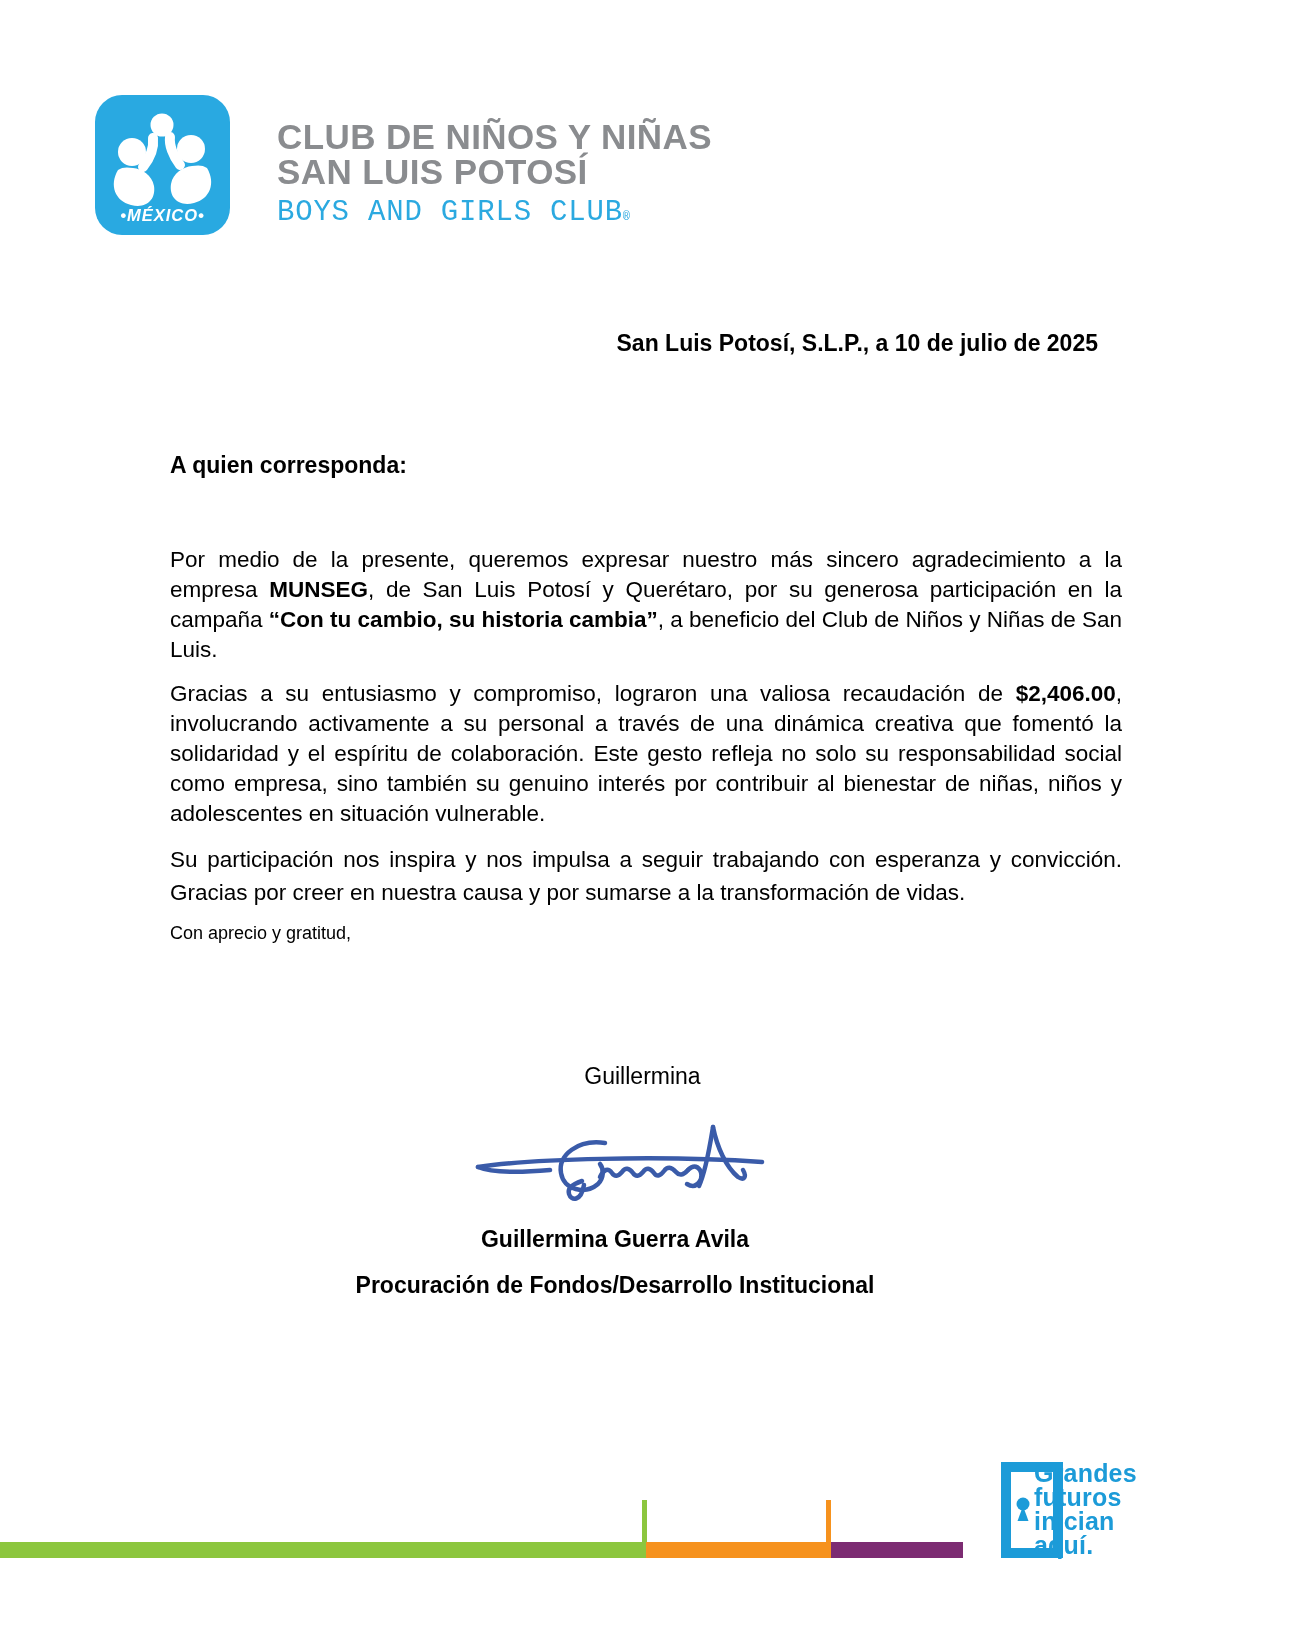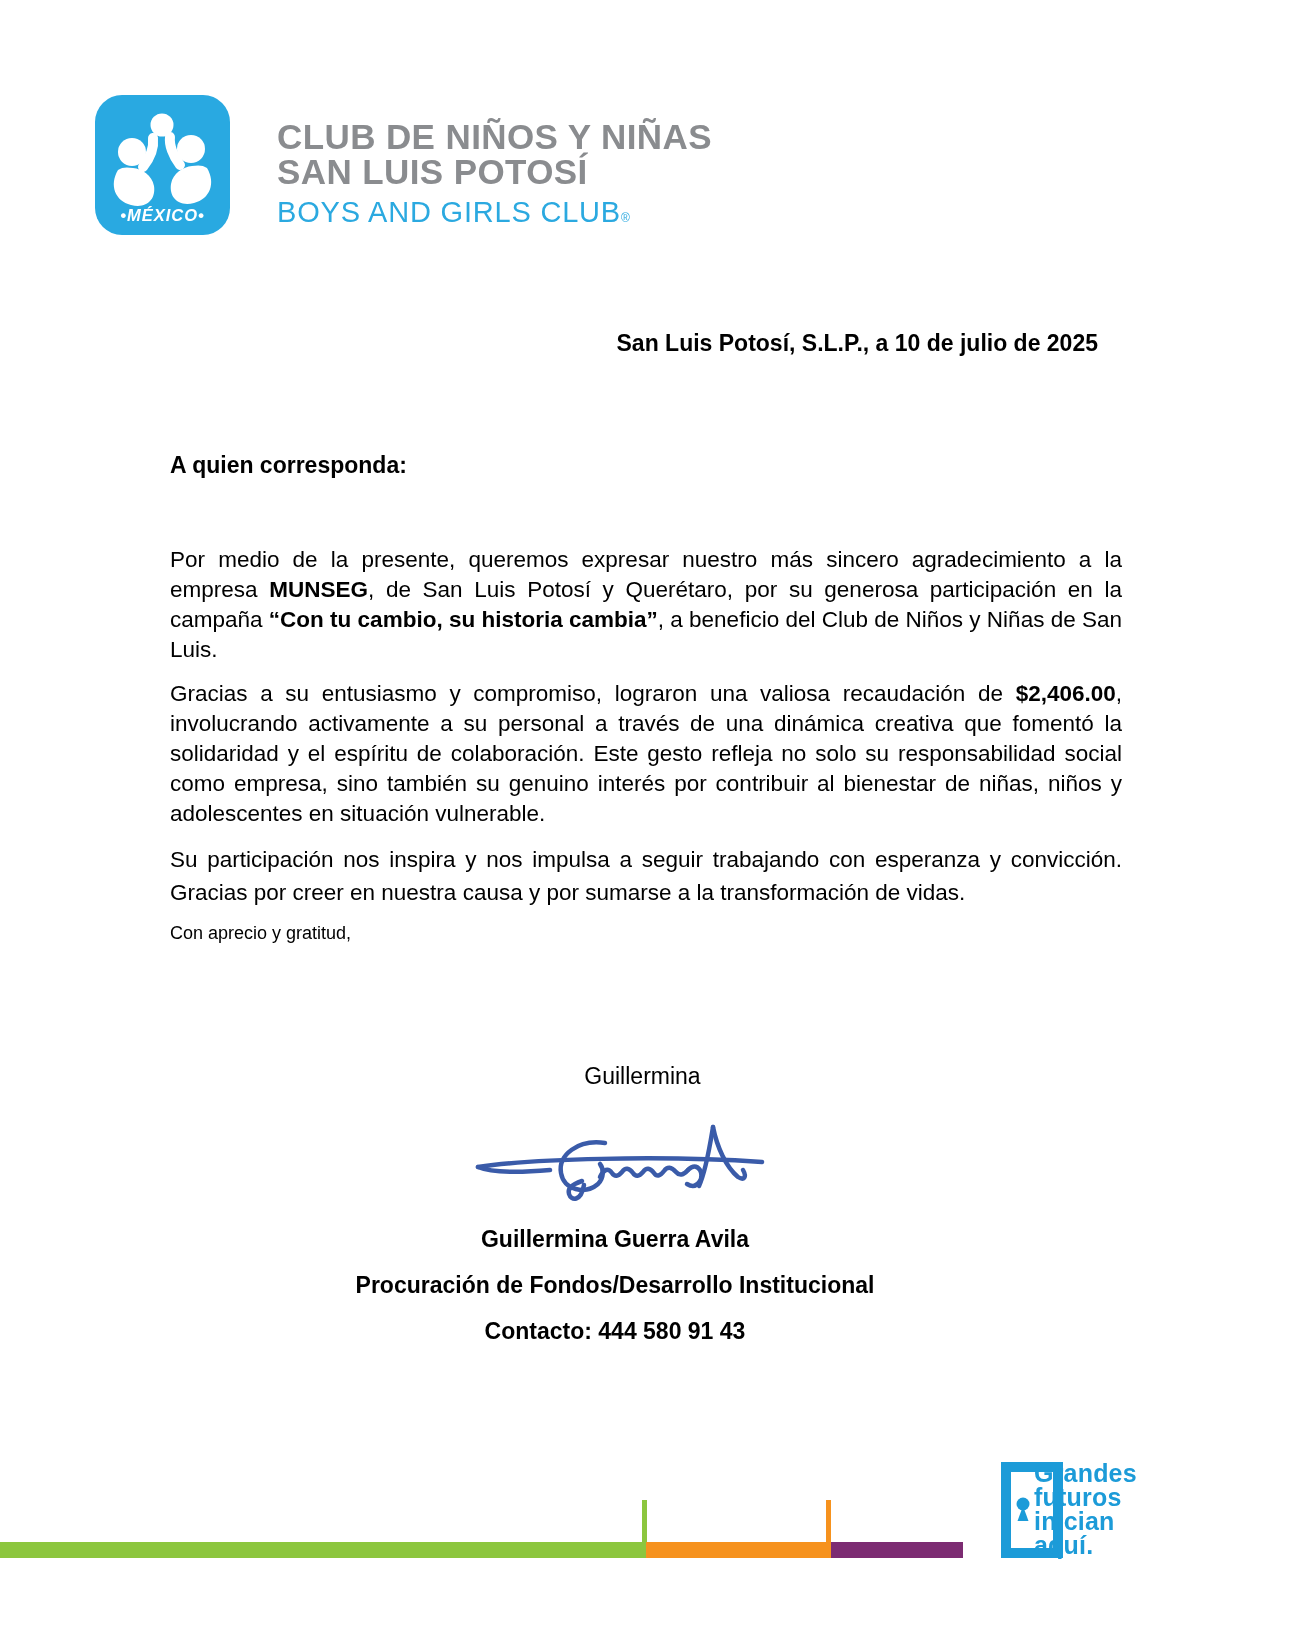--- a/index.html
+++ b/index.html
@@ -17,21 +17,21 @@
   
   .letterhead { position: absolute; left: 95px; top: 95px; display: flex; gap: 22px; }
   .logo-wrap { width: 160px; height: 140px; flex: 0 0 auto; font-style: italic; }
   .org-names { padding-top: 24px; }
   .org-line1, .org-line2 {
     font-weight: bold; color: #8A8C8F;
     font-size: 35px; line-height: 35px; letter-spacing: 0.4px;
   }
   .org-line3 {
     color: #2BA9E0; font-size: 29px; line-height: 33px;
-    margin-top: 7px; letter-spacing: 0.8px;
+    margin-top: 7px; letter-spacing: 0.8px; font-family: Liberation Mono, monospace;
   }
   .reg-mark { font-size: 12px; }
 
   
   .date-line {
     position: absolute; top: 330px; left: 170px; width: 952px;
     box-sizing: border-box; padding-right: 24px;
     text-align: right; font-weight: bold; font-size: 23px;
   }
   .salutation {
@@ -132,21 +132,20 @@
         <path d="M218,55 Q225,48 230,55 Q233,60 230,66 Q225,74 217,69"></path>
 
         <path d="M243,12 C240,30 236,56 229,71"></path>
         <path d="M243,12 C247,32 256,52 268,62 C274,66 277,62 273,55"></path>
       </g>
     </svg>
   </div>
 
   <div class="signer-name">Guillermina Guerra Avila</div>
   <div class="signer-title">Procuración de Fondos/Desarrollo Institucional</div>
-  <div class="signer-contact">Contacto: 444 580 91 43</div>
 
   <div class="bar bar-green"></div>
   <div class="bar bar-orange"></div>
   <div class="bar bar-purple"></div>
   <div class="tick tick-green"></div>
   <div class="tick tick-orange"></div>
 
   <div class="door-wrap">
     <svg viewBox="0 0 62 96" width="62" height="96">
       <rect x="5" y="5" width="52" height="86" fill="none" stroke="#1C9BD8" stroke-width="10"></rect>

